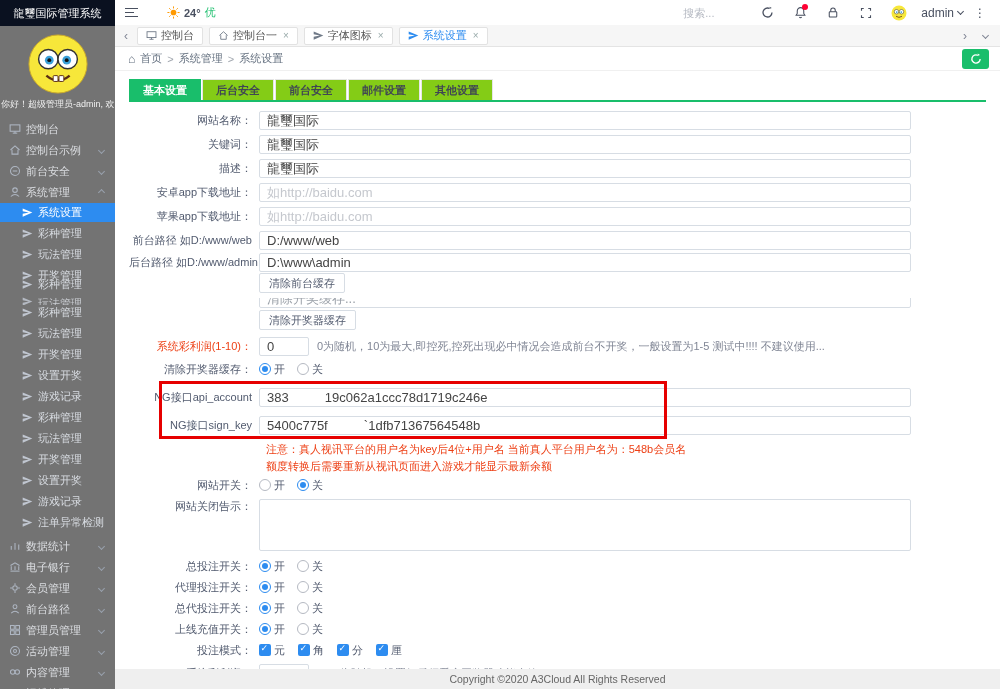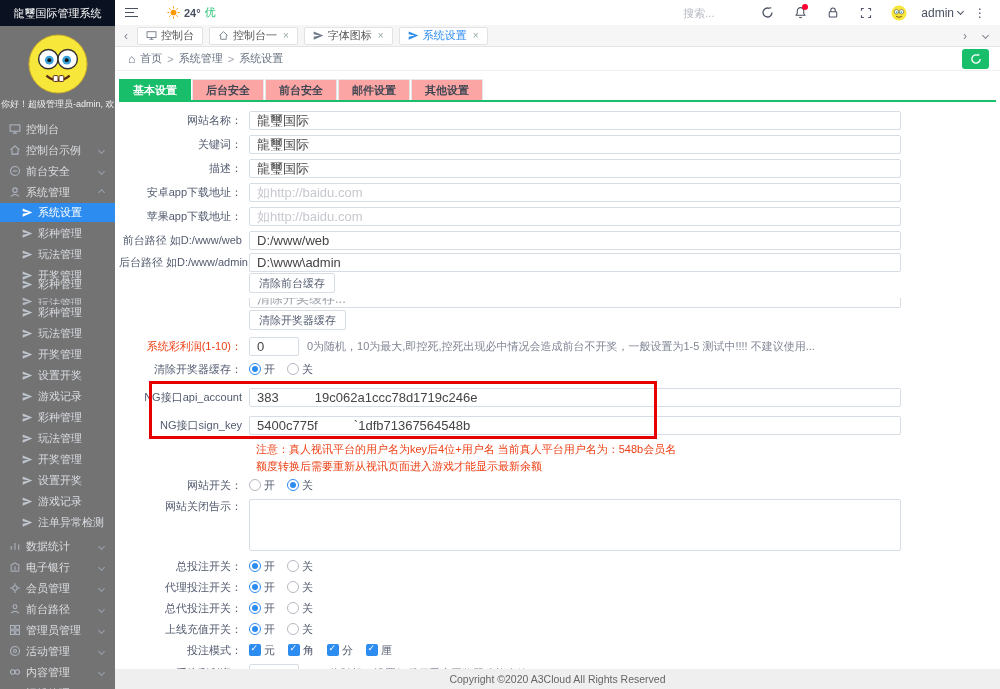--- a/index.html
+++ b/index.html
@@ -54,23 +54,23 @@
   .tico { fill:none; stroke:#707a88; stroke-width:1.3; }
   .tabspace { flex:1; }
   .tabdrop { width:18px; display:flex; justify-content:center; }
   .tabdrop .chev, .tnav .chev { border-color:#808695; margin:0; }
 
   .crumb { height:24px; display:flex; align-items:center; gap:5px; padding:0 13px; font-size:11px; color:#657180; border-bottom:1px solid #f0f0f0; position:relative; flex-shrink:0; }
   .crumb .home { color:#657180; font-size:12px; }
   .crumb .sep { color:#a0a6ae; }
   .greenbtn { position:absolute; right:11px; top:2px; width:27px; height:20px; background:#19be6b; border:none; border-radius:3px; cursor:pointer; display:flex; align-items:center; justify-content:center; }
 
-  .content { flex:1; overflow:hidden; padding:8px 4px 0; }
+  .content { flex:1; overflow:hidden; padding:8px 14px 0; }
   .ctabs { display:flex; border-bottom:2px solid #19be6b; }
-  .ctab { height:21px; line-height:21px; padding:0 13px; font-size:11px; font-weight:bold; background:#fca5a5; color:#404753; cursor:pointer; border:1px solid #e6e6e6; border-bottom:none; margin-right:1px; }
+  .ctab { height:21px; line-height:21px; padding:0 13px; font-size:11px; font-weight:bold; background:#84cc16; color:#404753; cursor:pointer; border:1px solid #e6e6e6; border-bottom:none; margin-right:1px; }
   .ctab.active { background:#19be6b; color:#fff; border-color:#19be6b; }
 
   
   .form { padding-top:9px; font-size:11px; }
   .frow { display:flex; align-items:center; margin-bottom:5px; }
   .flb { width:130px; flex-shrink:0; text-align:right; padding-right:7px; color:#515a6e; white-space:nowrap; }
   .flb.red { color:#ed3f14; }
   .fin { flex:1; max-width:652px; height:19px; border:1px solid #d7dde4; border-radius:2px; padding:0 7px; font-size:13px; color:#444; outline:none; font-family:inherit; background:#fff; }
   .fin::placeholder { color:#c5c8ce; }
   .fin.small { flex:none; width:50px; }

